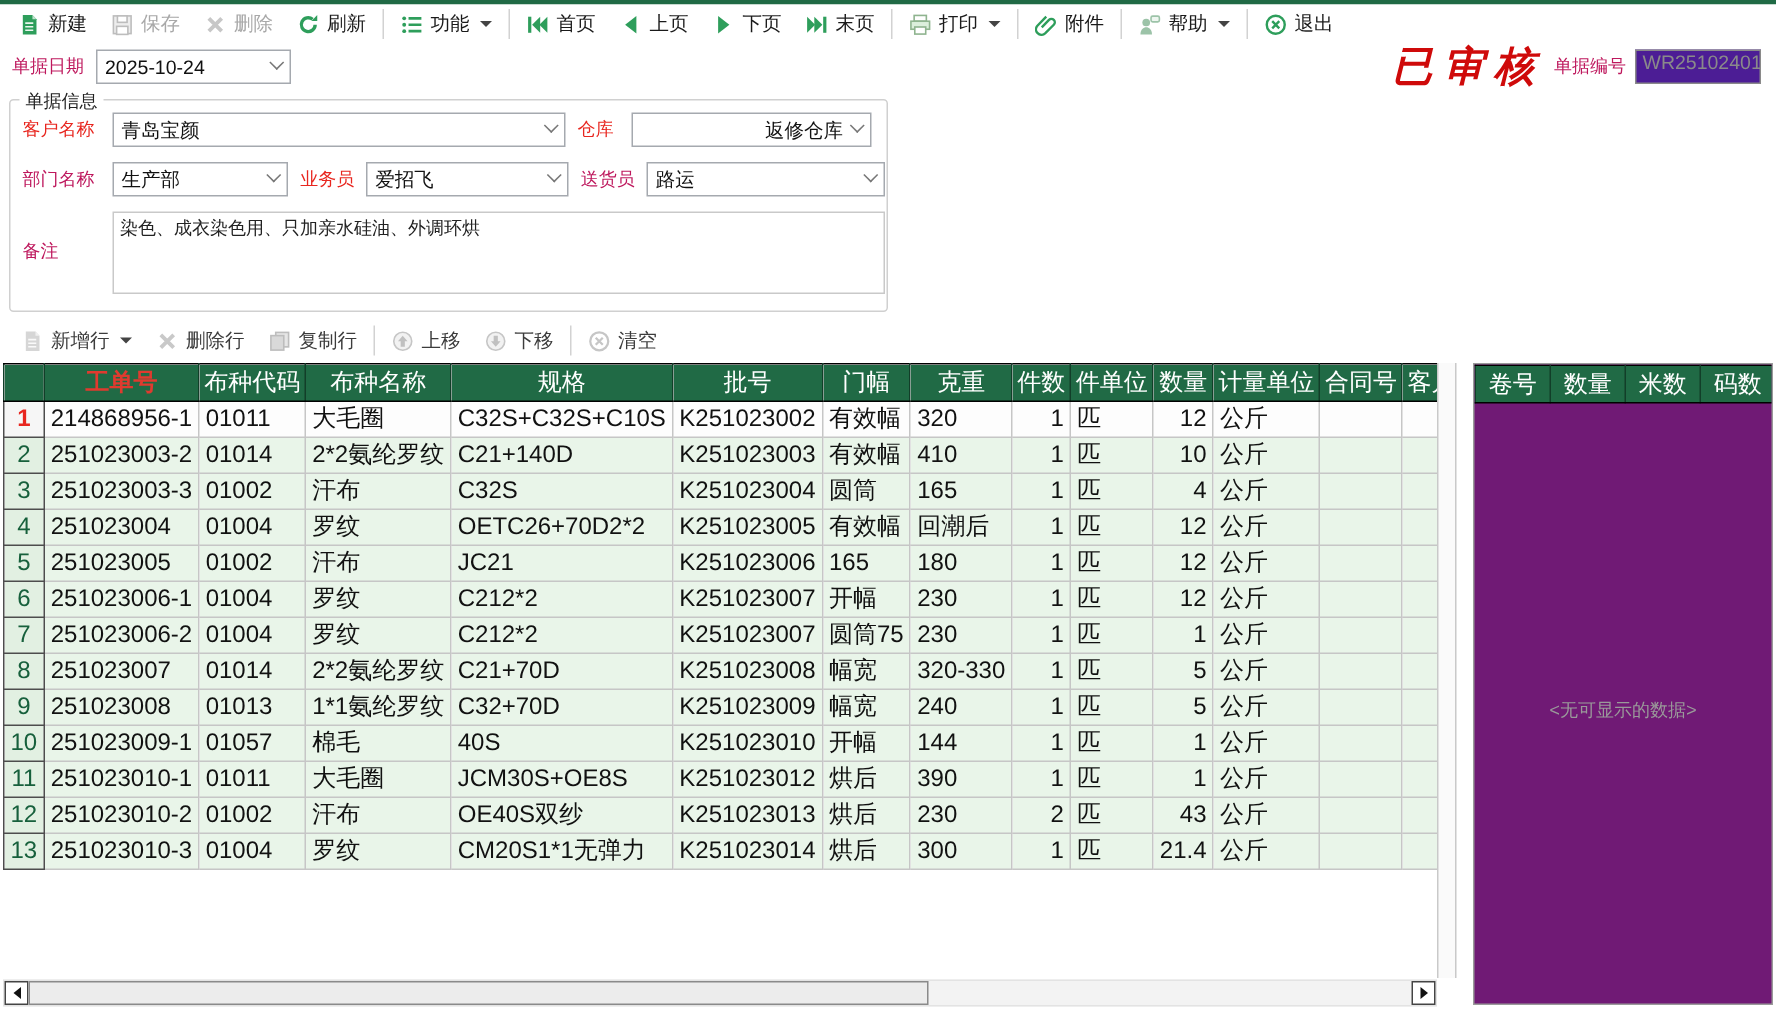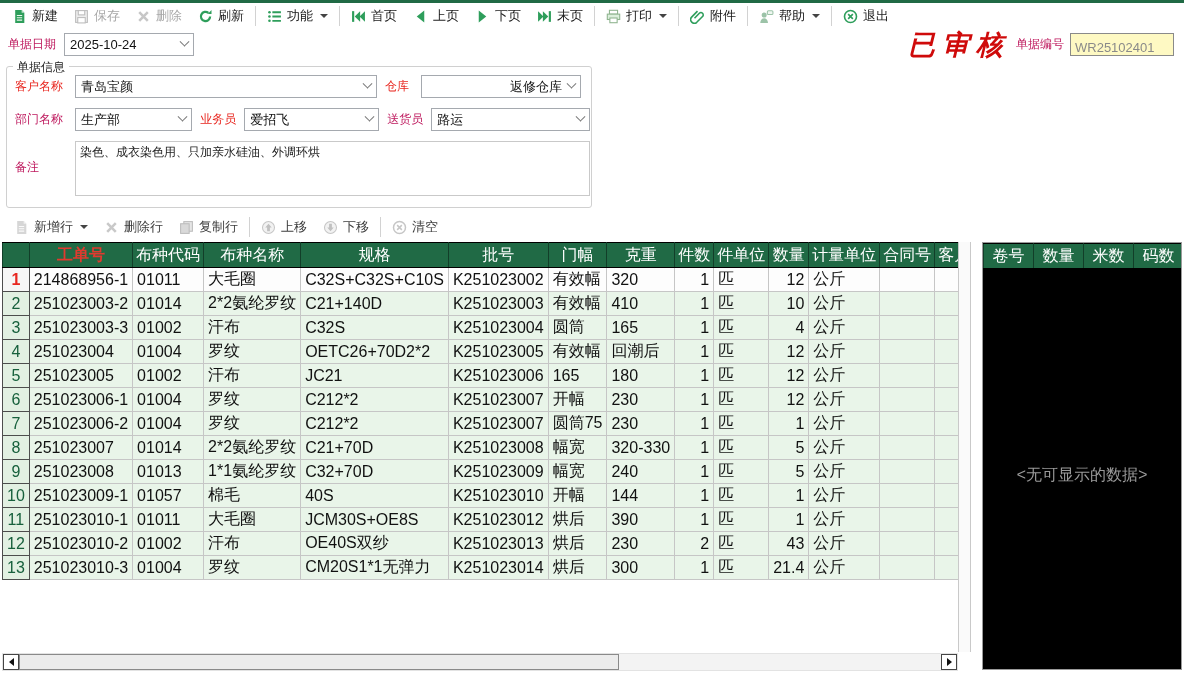--- a/index.html
+++ b/index.html
@@ -30,21 +30,21 @@
   
   .date-row{position:absolute;left:0;top:29px;width:1184px;height:30px;display:flex;align-items:center;padding:0 8px;}
   .field-label{white-space:nowrap;color:#be185d;}
   .field-label.req{color:var(--red);}
   .combo{display:flex;align-items:center;height:23px;border:1px solid #a5a9af;background:#fff;padding:0 5px;font-size:13px;color:#111;}
   .combo .val{overflow:hidden;white-space:nowrap;}
   .combo .chev{margin-left:auto;width:7px;height:7px;border-right:1.4px solid #777;border-bottom:1.4px solid #777;transform:rotate(45deg) translate(-2px,-2px);flex:0 0 auto;}
   .combo.right-val .val{margin-left:auto;text-align:right;}
   .combo.right-val .chev{margin-left:6px;}
   .stamp{font-family:"DejaVu Serif","Liberation Serif",serif;font-style:italic;font-weight:bold;color:var(--stamp-red);font-size:27px;letter-spacing:7px;line-height:1;margin-left:auto;}
-  .ro-input{width:104px;height:23px;border:1px solid #8a8a8a;background:#fef9c3;color:#8a8a8a;font-size:13px;padding:0 4px;display:flex;align-items:flex-end;margin-right:2px;}
+  .ro-input{width:84px;height:23px;border:1px solid #8a8a8a;background:#4c1d95;color:#8a8a8a;font-size:13px;padding:0 4px;display:flex;align-items:flex-start;margin-right:2px;}
   
   .info-box{position:absolute;left:6px;top:66px;width:586px;height:142px;border:1px solid #d0d0d0;border-radius:3px;padding:8px 1px 6px 8px;}
   .info-box .legend{position:absolute;top:-8px;left:6px;background:#fff;padding:0 4px;font-size:12px;color:#222;}
   .info-row{display:flex;align-items:center;margin-bottom:10px;}
   .info-row .lab{flex:0 0 auto;}
   .remark-row{display:flex;align-items:flex-start;}
   .remark-row .lab{margin-top:18px;width:60px;}
   textarea.remark{flex:1;height:55px;resize:none;border:1px solid #c9c9c9;font-family:inherit;font-size:12px;color:#222;padding:2px 4px;outline:none;}
   
   .grid-toolbar{position:absolute;left:0;top:214px;width:1184px;height:26px;display:flex;align-items:center;padding-left:6px;}
@@ -60,23 +60,23 @@
   table.grid tr.current td{background:#fdfdfd;}
   table.grid tr.current td.rownum{background:#f6f6f6;color:var(--red);font-weight:bold;}
   
   .vscroll{position:absolute;right:0;top:0;bottom:20px;width:13px;background:#fafafa;border-left:1px solid #c9c9c9;border-right:1px solid #c9c9c9;}
   .hscroll{position:absolute;left:0;bottom:1px;width:956px;height:18px;background:#f3f3f3;border:1px solid #e3e3e3;display:flex;align-items:stretch;}
   .sb-btn{width:16px;background:#fff;border:1px solid #444;display:flex;align-items:center;justify-content:center;flex:0 0 auto;}
   .sb-thumb{width:600px;background:#ececec;border:1px solid #8a8a8a;flex:0 0 auto;}
   .tri-l{width:0;height:0;border-top:4px solid transparent;border-bottom:4px solid transparent;border-right:5px solid #111;}
   .tri-r{width:0;height:0;border-top:4px solid transparent;border-bottom:4px solid transparent;border-left:5px solid #111;}
   
-  .right-panel{position:absolute;left:982px;top:242px;width:200px;height:428px;border:1px solid #9a9a9a;background:#000000;overflow:hidden;font-family:Liberation Mono, monospace;}
+  .right-panel{position:absolute;left:982px;top:242px;width:200px;height:428px;border:1px solid #9a9a9a;background:#701a75;overflow:hidden;font-family:Liberation Mono, monospace;}
   .right-panel table.grid{width:200px;}
-  .empty-text{position:absolute;left:0;top:222px;width:100%;text-align:center;color:#9a9a9a;font-size:16px;}
+  .empty-text{position:absolute;left:0;top:222px;width:100%;text-align:center;color:#9a9a9a;font-size:12px;}
 </style>
 </head>
 <body>
 
 <div class="accent-bar"></div>
 
 <div class="toolbar">
   <div class="tb-btn">
     <span class="icon">
         <svg viewBox="0 0 14 14" width="15" height="15">

